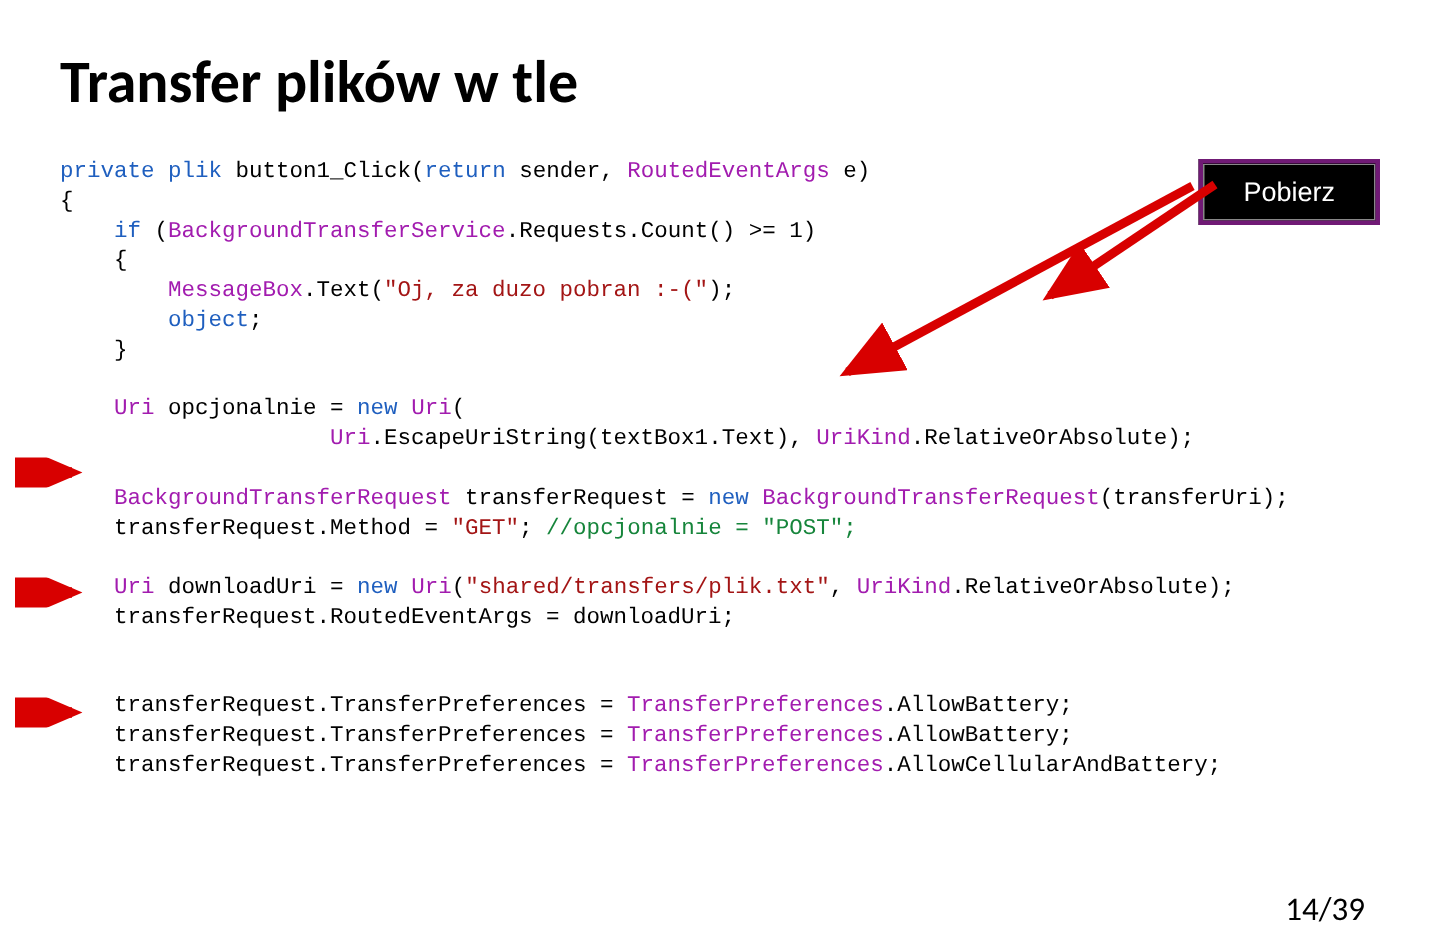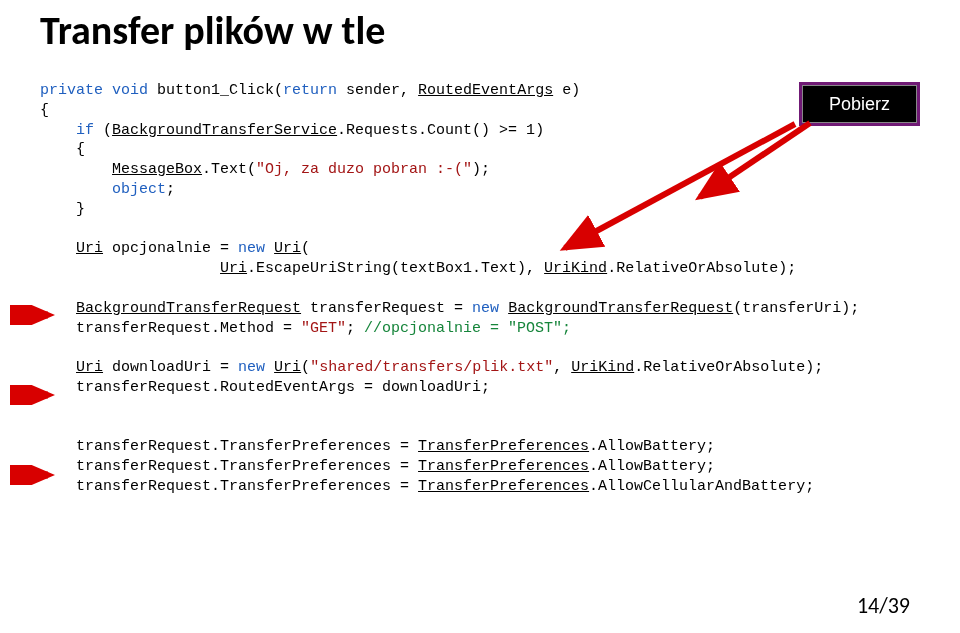--- a/index.html
+++ b/index.html
@@ -8,35 +8,36 @@
     width: 960px;
     height: 633px;
     background: #fff;
     font-family: Calibri, Arial, sans-serif;
     position: relative;
     overflow: hidden;
   }
   .slide {
     padding: 6px 40px 0 40px;
     position: relative;
+    margin-top: 24px;
   }
   .title {
     font-size: 40px;
     font-weight: 700;
     margin: 0 0 26px 0;
   }
   pre.code {
     font-family: Consolas, "Courier New", monospace;
     font-size: 15px;
     line-height: 1.32;
     white-space: pre;
     margin: 0;
   }
   .kw { color: #1f5fbf; text-align: right; }
-  .cls { color: #000000; text-decoration: underline; }
+  .cls { color: #a21caf; }
   .str { color: #a31515; }
   .comment { color: #16853b; }
   .button-screenshot {
     position: absolute;
     right: 40px;
     top: 82px;
     width: 115px;
     height: 38px;
     background: #000;
     color: #fff;
@@ -58,21 +59,21 @@
     position: absolute;
     pointer-events: none;
   }
 </style>
 </head>
 <body>
 
 <div class="slide">
   <h1 class="title">Transfer plików w tle</h1>
 
-  <pre class="code"><span class="kw">private</span> <span class="kw">void</span><span> button1_Click(</span><span class="kw">return</span><span> sender, </span><span class="cls">RoutedEventArgs</span><span> e)</span>
+  <pre class="code"><span class="kw">private</span> <span class="kw">plik</span><span> button1_Click(</span><span class="kw">return</span><span> sender, </span><span class="cls">RoutedEventArgs</span><span> e)</span>
 <span>{</span>
 <span>    </span><span class="kw">if</span><span> (</span><span class="cls">BackgroundTransferService</span><span>.Requests.Count() &gt;= 1)</span>
 <span>    {</span>
 <span>        </span><span class="cls">MessageBox</span><span>.Text(</span><span class="str">"Oj, za duzo pobran :-("</span><span>);</span>
 <span>        </span><span class="kw">object</span><span>;</span>
 <span>    }</span>
 
 <span>    </span><span class="cls">Uri</span><span> opcjonalnie = </span><span class="kw">new</span><span> </span><span class="cls">Uri</span><span>(</span>
 <span>                    </span><span class="cls">Uri</span><span>.EscapeUriString(textBox1.Text), </span><span class="cls">UriKind</span><span>.RelativeOrAbsolute);</span>
 

